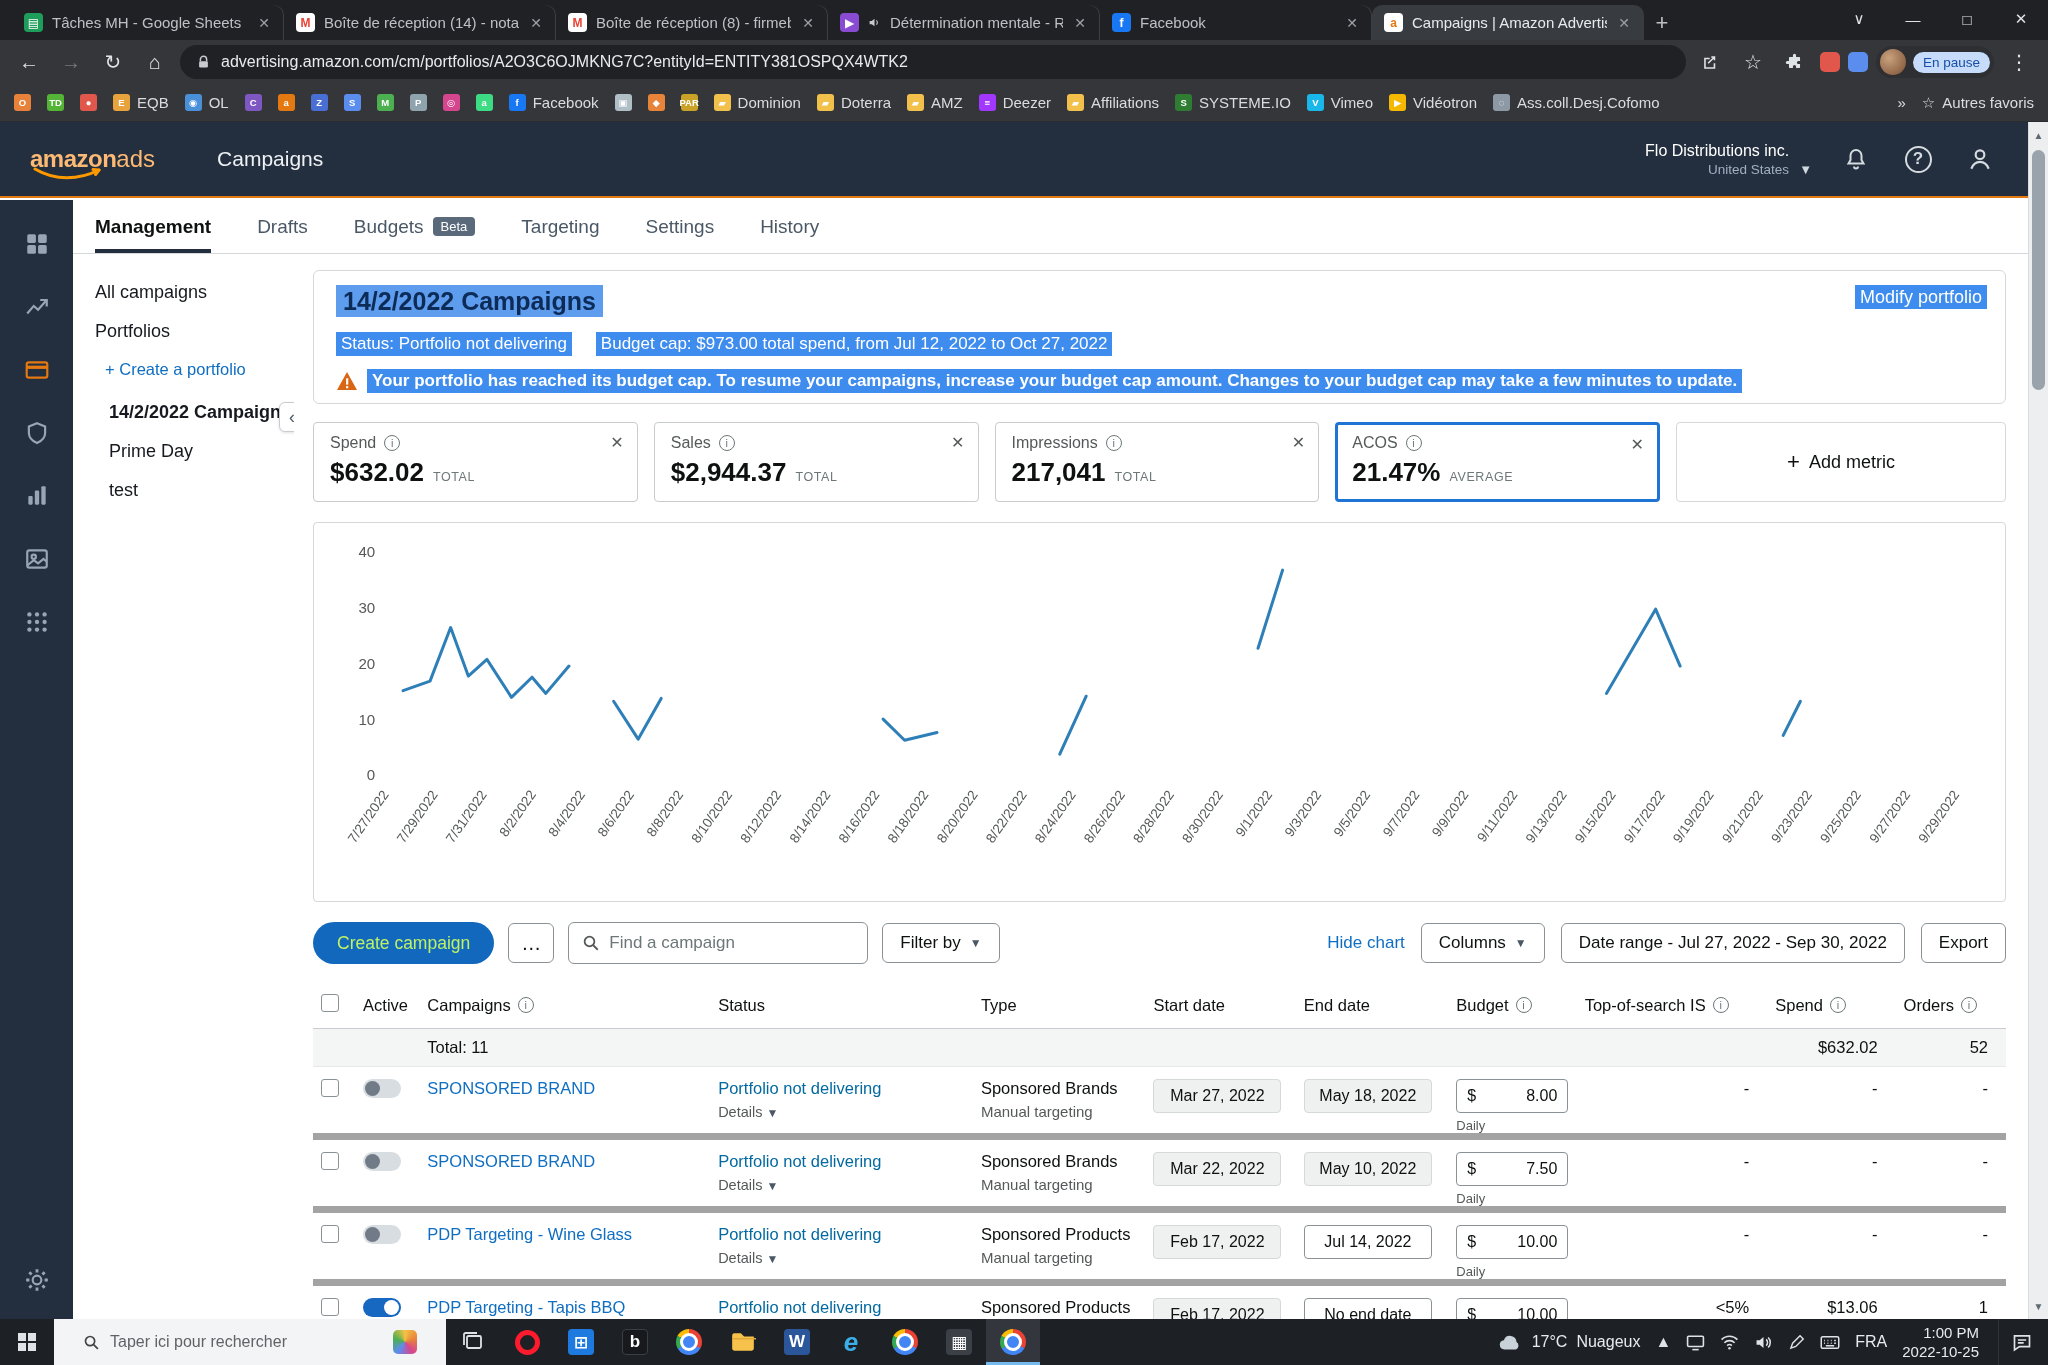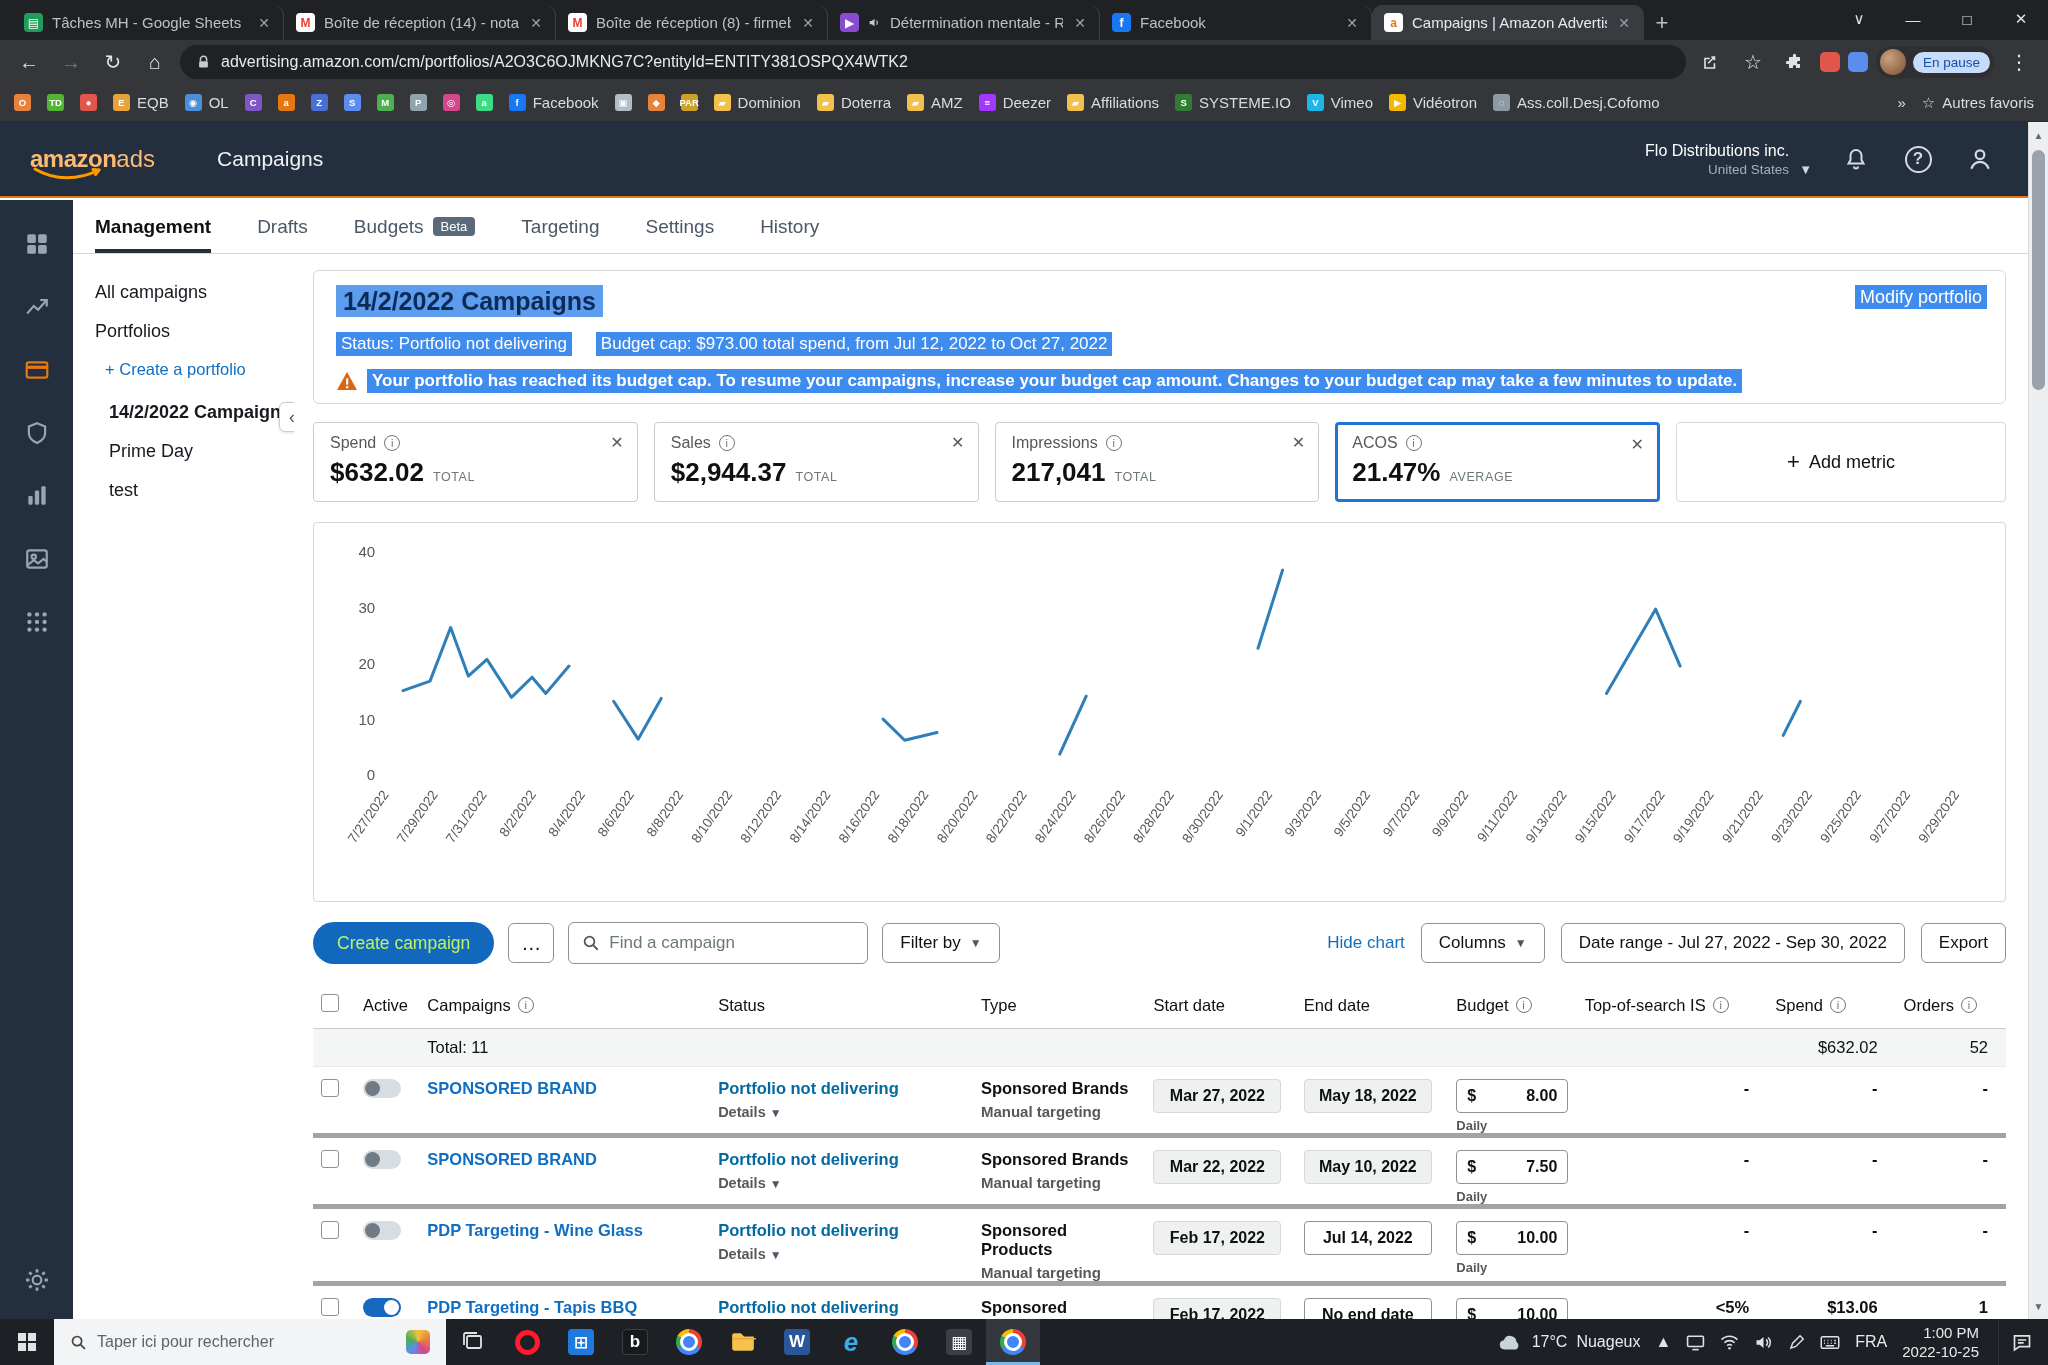--- a/index.html
+++ b/index.html
@@ -103,21 +103,21 @@
   .btn { display:flex; align-items:center; gap:9px; border:1px solid #8a9296; border-radius:6px; background:#fff; height:40px; padding:0 17px; font-size:17px; color:#0f1111; font-family:inherit; white-space:nowrap; }
   .chev { font-size:12px; color:#4a5866; }
   .tbar-right { margin-left:auto; display:flex; align-items:center; gap:16px; }
   .link { color:#0f6ec2; font-size:17px; }
 
   .ctable { width:100%; border-collapse:collapse; margin-top:18px; font-size:16.5px; color:#0f1111; table-layout:fixed; }
   .ctable th { font-weight:normal; text-align:left; padding:12px 8px; border-bottom:1px solid #c8ccd0; font-size:16.5px; color:#0f1111; white-space:nowrap; }
   .ctable th .thl { display:inline-flex; align-items:center; gap:7px; }
   .trow-total td { background:#f4f6f6; padding:9px 8px; border-bottom:1px solid #e7e9e9; }
   .crow { height:60px; }
-  .crow td { padding:12px 8px 0 8px; vertical-align:top; border-bottom:5px solid #a3a3a3;font-weight:bold; }
+  .crow td { padding:12px 8px 0 8px; vertical-align:top; border-bottom:7px solid #a3a3a3; }
   .cb { display:inline-block; width:18px; height:18px; border:1.5px solid #8a9296; border-radius:3px; background:#fff; }
   .toggle { width:38px; height:19px; border-radius:10px; position:relative; display:inline-block; }
   .toggle.off { background:#d8dde2; }
   .toggle.off::after { content:""; position:absolute; left:2px; top:2px; width:15px; height:15px; border-radius:50%; background:#707b87; }
   .toggle.on { background:#1668c1; }
   .toggle.on::after { content:""; position:absolute; right:2px; top:2px; width:15px; height:15px; border-radius:50%; background:#fff; }
   .cname { color:#0f6ec2; }
   .cstatus { color:#0369a1; }
   .cdetails { color:#565959; font-size:14.5px; margin-top:6px; }
   .ctype2 { color:#565959; font-size:15px; margin-top:5px; }
@@ -132,21 +132,21 @@
   .vscroll { position:absolute; right:0; top:122px; width:20px; bottom:46px; background:#eceef0; border-left:1px solid #dadde0; }
   .varr { position:absolute; left:0; right:0; height:22px; color:#5f6a72; font-size:10px; display:flex; align-items:center; justify-content:center; }
   .varr.up { top:2px; } .varr.dn { bottom:2px; }
   .vthumb { position:absolute; left:3px; right:3px; top:28px; height:240px; background:#9aa3ab; border-radius:7px; }
 
   
   .taskbar { position:absolute; left:0; right:0; bottom:0; height:46px; background:#1d2126; display:flex; align-items:center; color:#e8eaed; z-index:5; }
   .tb-start { width:54px; height:46px; display:flex; align-items:center; justify-content:center; }
   .winlogo { display:grid; grid-template-columns:8px 8px; grid-template-rows:8px 8px; gap:2px; }
   .winlogo span { background:#dfe3e6; }
-  .tb-search { width:392px; height:46px; background:#f3f4f5; display:flex; align-items:center; gap:10px; padding:0 16px; }
+  .tb-search { width:392px; height:46px; background:#f3f4f5; display:flex; align-items:center; gap:10px; padding:0 29px; }
   .tb-search input { flex:1; border:none; background:transparent; font-size:16px; font-family:inherit; color:#333; outline:none; min-width:0; }
   .tb-search input::placeholder { color:#5f6368; }
   .hlight { width:24px; height:24px; border-radius:5px; background:conic-gradient(#f6c244,#e8833a,#d6468f,#5b8def,#4caf50,#f6c244); flex:0 0 auto; }
   .tb-app { width:54px; height:46px; display:flex; align-items:center; justify-content:center; }
   .tb-app.active { background:#33373d; box-shadow:inset 0 -3px 0 #76b9ed; }
   .sq { width:26px; height:26px; border-radius:4px; display:flex; align-items:center; justify-content:center; color:#fff; font-size:17px; font-weight:bold; }
   .chromeball { width:26px; height:26px; border-radius:50%; background:conic-gradient(#ea4335 0 33.3%, #4285f4 0 66.6%, #34a853 0 83%, #fbbc05 0 100%); position:relative; }
   .chromeball::after { content:""; position:absolute; top:50%; left:50%; transform:translate(-50%,-50%); width:12px; height:12px; background:#4285f4; border:3px solid #fff; border-radius:50%; }
   .opera { width:25px; height:25px; border:5px solid #ff1b2d; border-radius:50%; }
   .tb-tray { margin-left:auto; display:flex; align-items:center; gap:15px; padding-right:4px; font-size:16px; }

